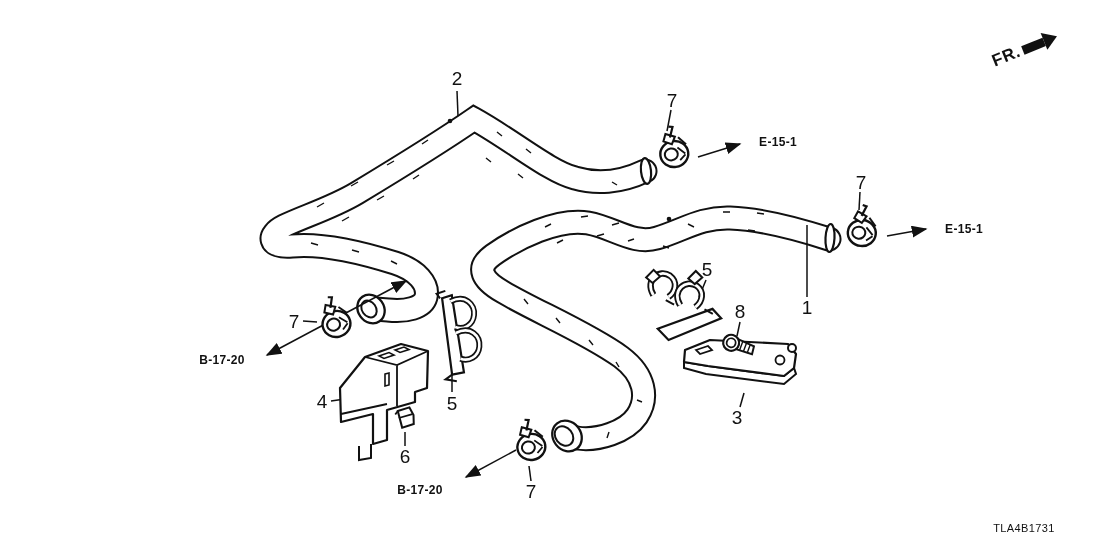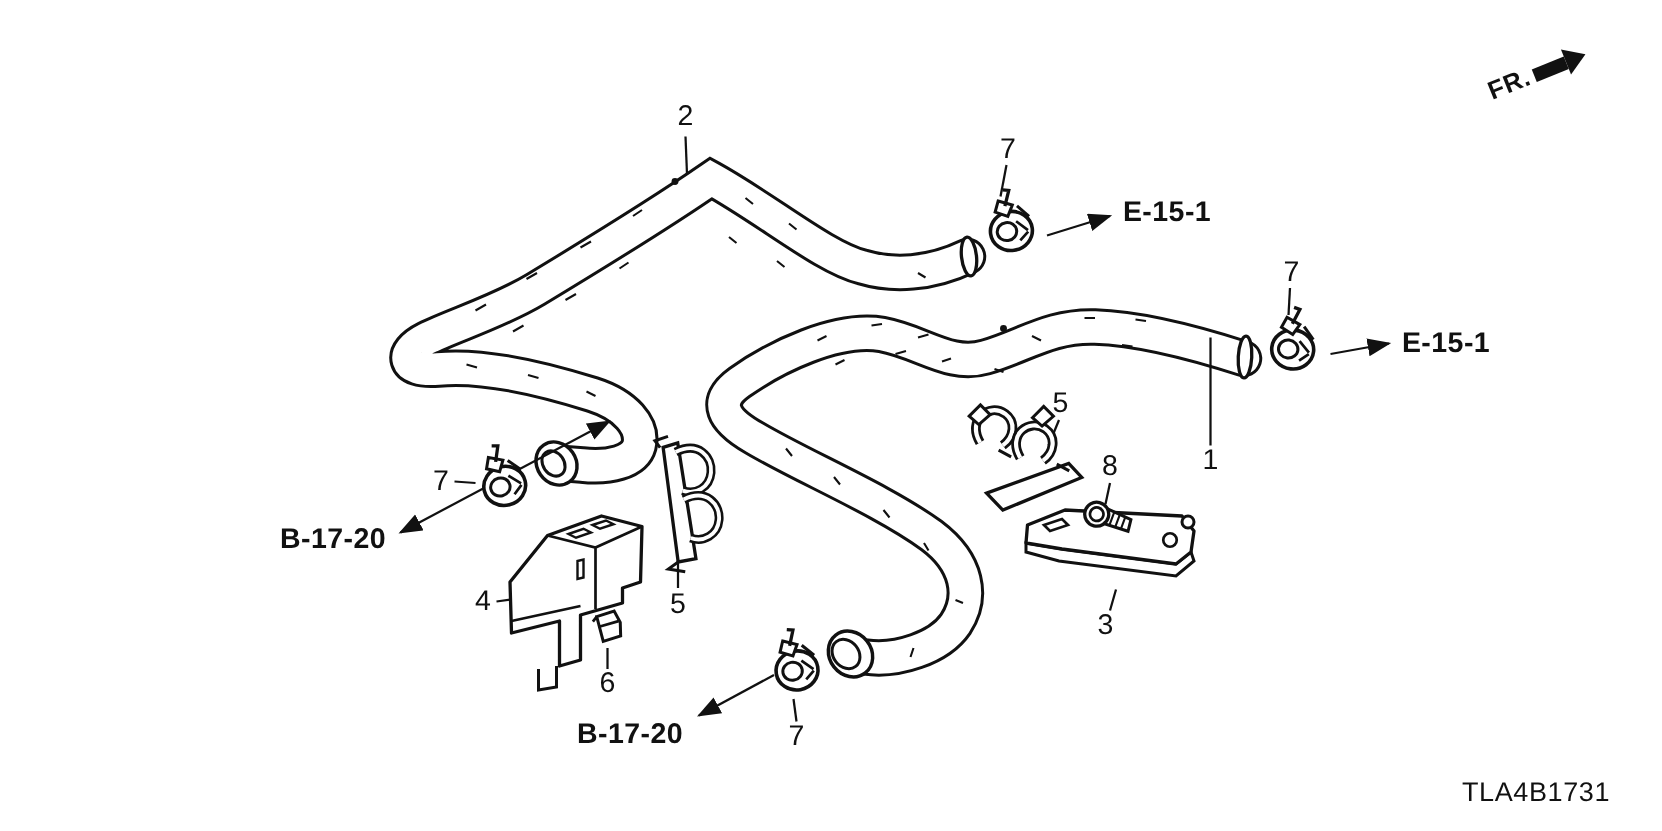--- a/index.html
+++ b/index.html
@@ -6,22 +6,22 @@
   .stage{
     position:relative;width:1108px;height:554px;background:#ffffff;
     font-family:"Liberation Sans", sans-serif;color:#111;overflow:hidden;
   }
   .stage svg{position:absolute;left:0;top:0;}
   .lbl{
     position:absolute;transform:translate(-50%,-50%);
     white-space:nowrap;line-height:1;user-select:none;
   }
   .num{font-size:19px;}
-  .ref{font-size:19px;font-weight:700;letter-spacing:.3px;}
-  .code{font-size:18px;letter-spacing:.4px;}
+  .ref{font-size:12px;font-weight:700;letter-spacing:.3px;}
+  .code{font-size:11px;letter-spacing:.4px;}
   .fr{
     position:absolute;left:993px;top:52px;display:flex;align-items:center;
     transform:rotate(-22deg);transform-origin:0 50%;
     font-weight:700;font-size:17px;letter-spacing:.5px;
   }
   .fr-shaft{width:23px;height:9px;background:#111;margin-left:3px;}
   .fr-head{width:0;height:0;border-left:14px solid #111;border-top:9px solid transparent;border-bottom:9px solid transparent;}
 </style>
 </head>
 <body>

